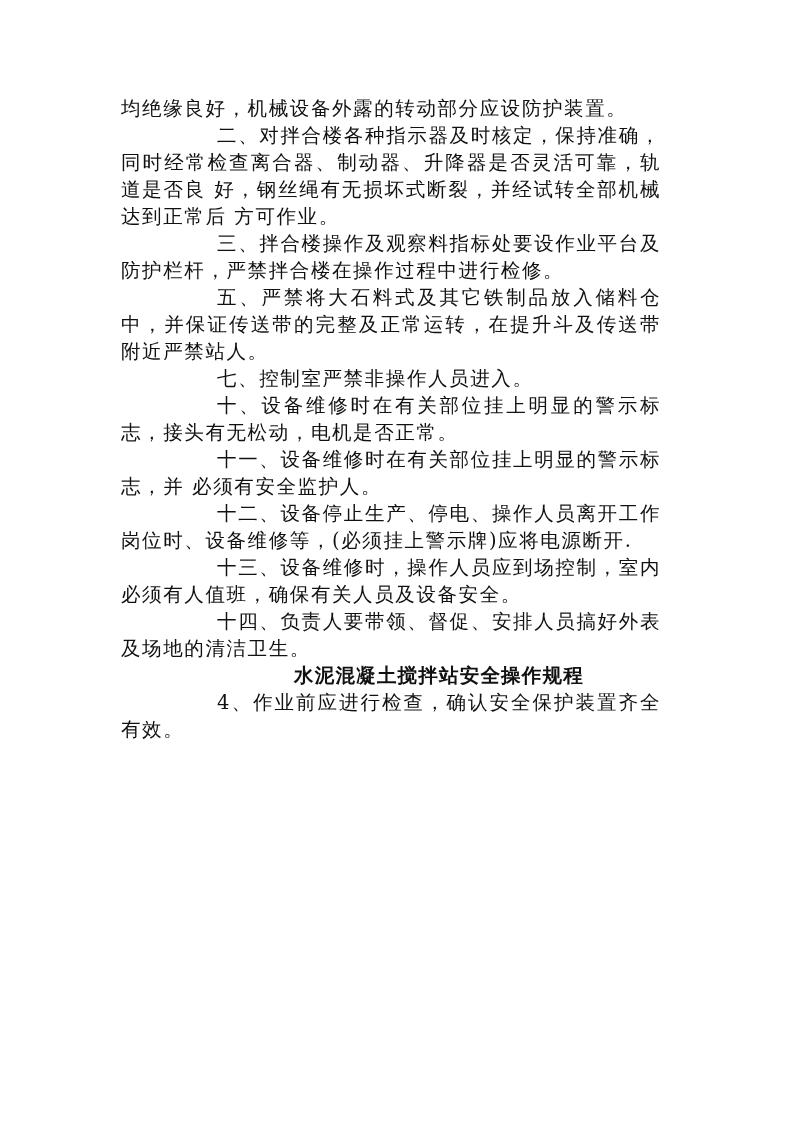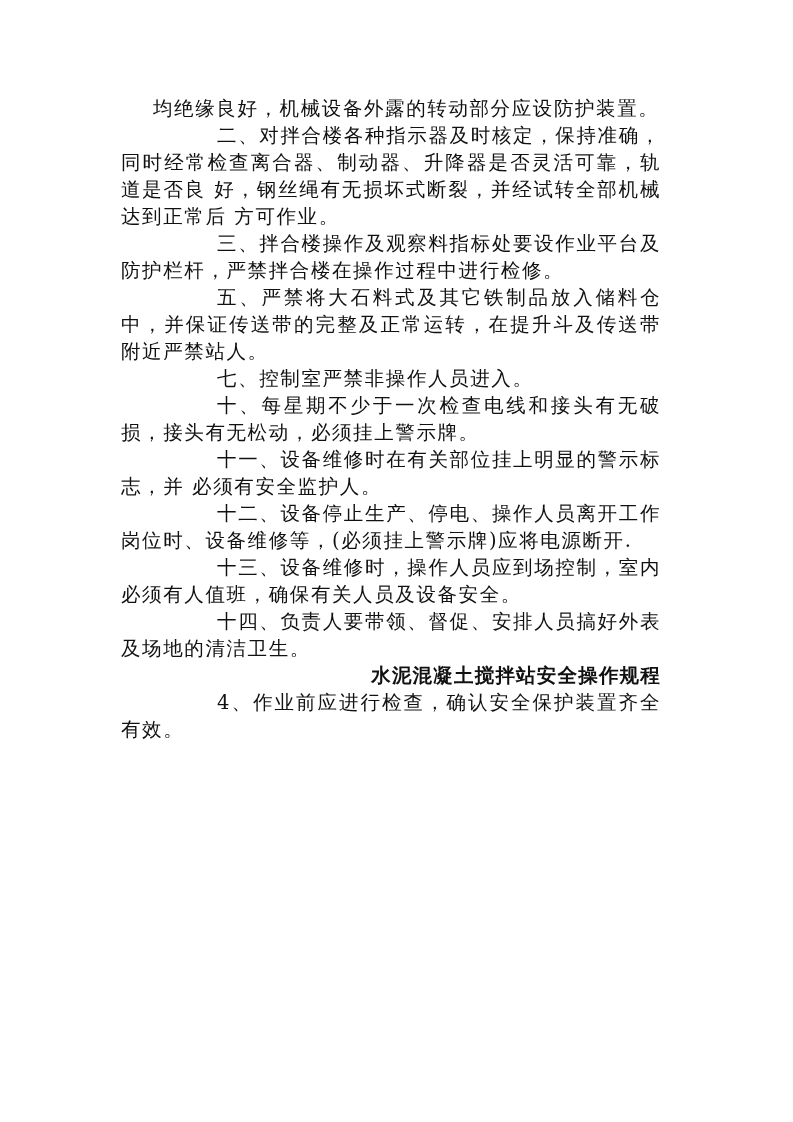--- a/index.html
+++ b/index.html
@@ -26,37 +26,36 @@
       line-height: 27px;
       letter-spacing: 1.6px;
       text-align: justify;
       margin: 0;
       padding: 0;
       text-indent: 96px;
       word-break: break-all;
     }
     .para.noindent {
       text-indent: 0;
-      margin-left: 32px;
     }
     .para.title {
       font-weight: bold;
       letter-spacing: 1.2px;
-      text-align: right;
+      text-align: center;
     }
   </style>
 </head>
 <body>
 
 <div class="page">
   <p class="para noindent">均绝缘良好，机械设备外露的转动部分应设防护装置。</p>
   <p class="para">二、对拌合楼各种指示器及时核定，保持准确，同时经常检查离合器、制动器、升降器是否灵活可靠，轨道是否良 好，钢丝绳有无损坏式断裂，并经试转全部机械达到正常后 方可作业。</p>
   <p class="para">三、拌合楼操作及观察料指标处要设作业平台及防护栏杆，严禁拌合楼在操作过程中进行检修。</p>
   <p class="para">五、严禁将大石料式及其它铁制品放入储料仓中，并保证传送带的完整及正常运转，在提升斗及传送带附近严禁站人。</p>
   <p class="para">七、控制室严禁非操作人员进入。</p>
-  <p class="para">十、每星期不少于一次检查电线和接头有无破损，接头有无松动，必须挂上警示牌。</p>
+  <p class="para">十、设备维修时在有关部位挂上明显的警示标志，接头有无松动，电机是否正常。</p>
   <p class="para">十一、设备维修时在有关部位挂上明显的警示标志，并 必须有安全监护人。</p>
   <p class="para">十二、设备停止生产、停电、操作人员离开工作岗位时、设备维修等，(必须挂上警示牌)应将电源断开.</p>
   <p class="para">十三、设备维修时，操作人员应到场控制，室内必须有人值班，确保有关人员及设备安全。</p>
   <p class="para">十四、负责人要带领、督促、安排人员搞好外表及场地的清洁卫生。</p>
   <p class="para title">水泥混凝土搅拌站安全操作规程</p>
   <p class="para">4、作业前应进行检查，确认安全保护装置齐全有效。</p>
 </div>
 
 </body></html>

